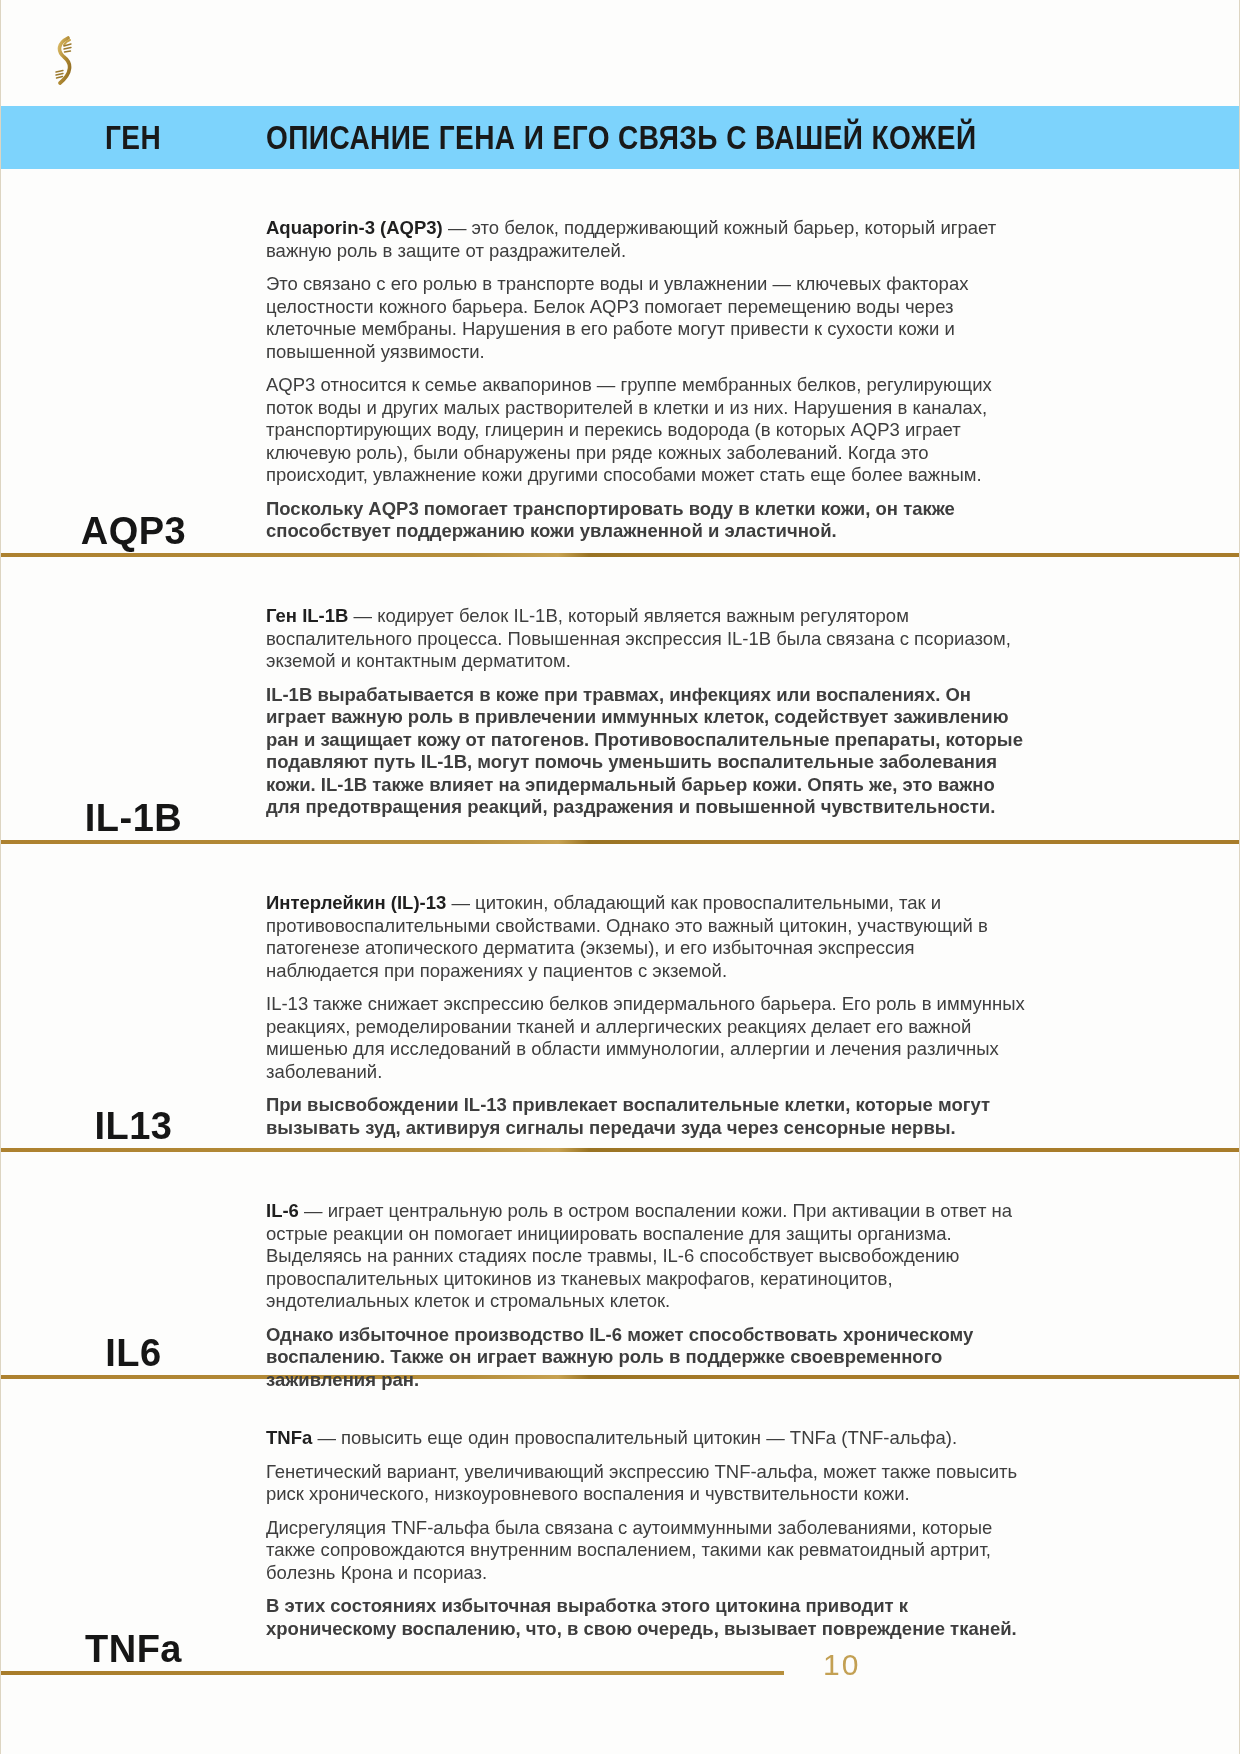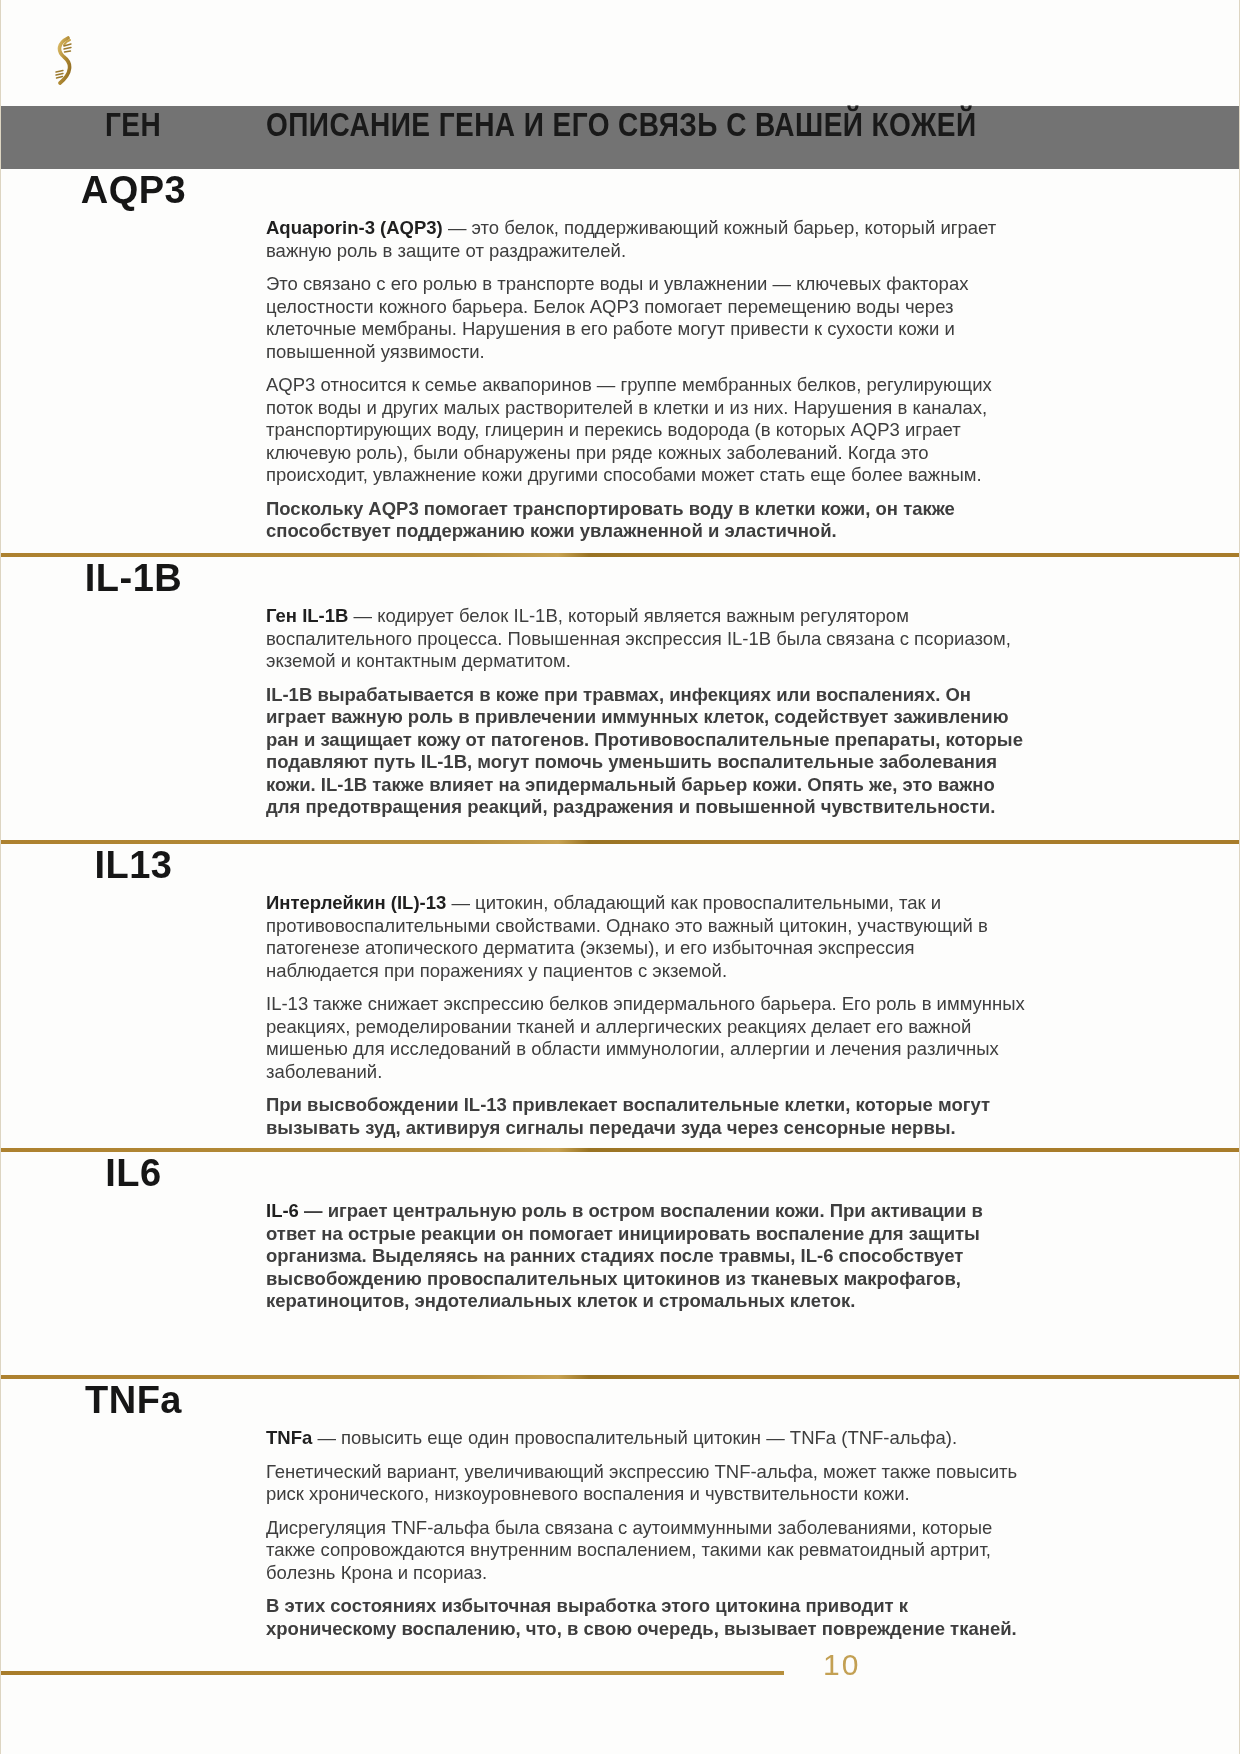--- a/index.html
+++ b/index.html
@@ -13,39 +13,39 @@
   }
   .page{
     position:relative;width:1240px;height:1754px;
     border-left:1.5px solid #ddd5c2;
     border-right:1.5px solid #ddd5c2;
     box-sizing:border-box;
   }
   .logo{position:absolute;left:50px;top:36px;width:26px;height:50px;}
   .header-bar{
     position:absolute;left:0;top:106px;width:100%;height:63px;
-    background:#737373;display:flex;align-items:flex-start;
+    background:#7dd3fc;display:flex;align-items:center;
   }
   .header-gene-cell{width:265px;flex:0 0 265px;text-align:center;}
   .header-text{
     font-weight:700;font-size:33px;color:#191919;letter-spacing:.5px;
     display:inline-block;transform:scaleX(.85);white-space:nowrap;
   }
   .header-gene-cell .header-text{transform-origin:center;}
   .header-desc-cell .header-text{transform-origin:left center;}
   .rows{position:absolute;left:0;top:169px;width:100%;}
   .row{display:flex;box-sizing:border-box;}
   .row-aqp3{height:384px;}
   .row-il1b{height:283px;}
   .row-il13{height:304px;}
   .row-il6{height:223px;}
   .row-tnfa{height:292px;}
   .gene-cell{
     width:265px;flex:0 0 265px;display:flex;
-    align-items:flex-start;justify-content:center;
+    align-items:flex-end;justify-content:center;
   }
   .gene-label{
     font-size:38px;font-weight:700;color:#161616;letter-spacing:.5px;
     white-space:nowrap;
   }
   .desc-cell{
     width:762px;flex:0 0 762px;padding-top:48px;box-sizing:content-box;
   }
   .desc-cell p{
     margin:0 0 11px 0;
@@ -142,20 +142,21 @@
     </div>
 
     <div class="divider"></div>
 
     <div class="row row-il6">
       <div class="gene-cell">
         <span class="gene-label">IL6</span>
       </div>
       <div class="desc-cell">
         <p><span class="lead">IL-6</span><span> — играет центральную роль в остром воспалении кожи. При активации в ответ на острые реакции он помогает инициировать воспаление для защиты организма. Выделяясь на ранних стадиях после травмы, IL-6 способствует высвобождению провоспалительных цитокинов из тканевых макрофагов, кератиноцитов, эндотелиальных клеток и стромальных клеток.</span></p>
+        <p><span>Однако избыточное производство IL-6 может способствовать хроническому воспалению. Также он играет важную роль в поддержке своевременного заживления ран.</span></p>
       </div>
     </div>
 
     <div class="divider"></div>
 
     <div class="row row-tnfa">
       <div class="gene-cell">
         <span class="gene-label">TNFa</span>
       </div>
       <div class="desc-cell">

